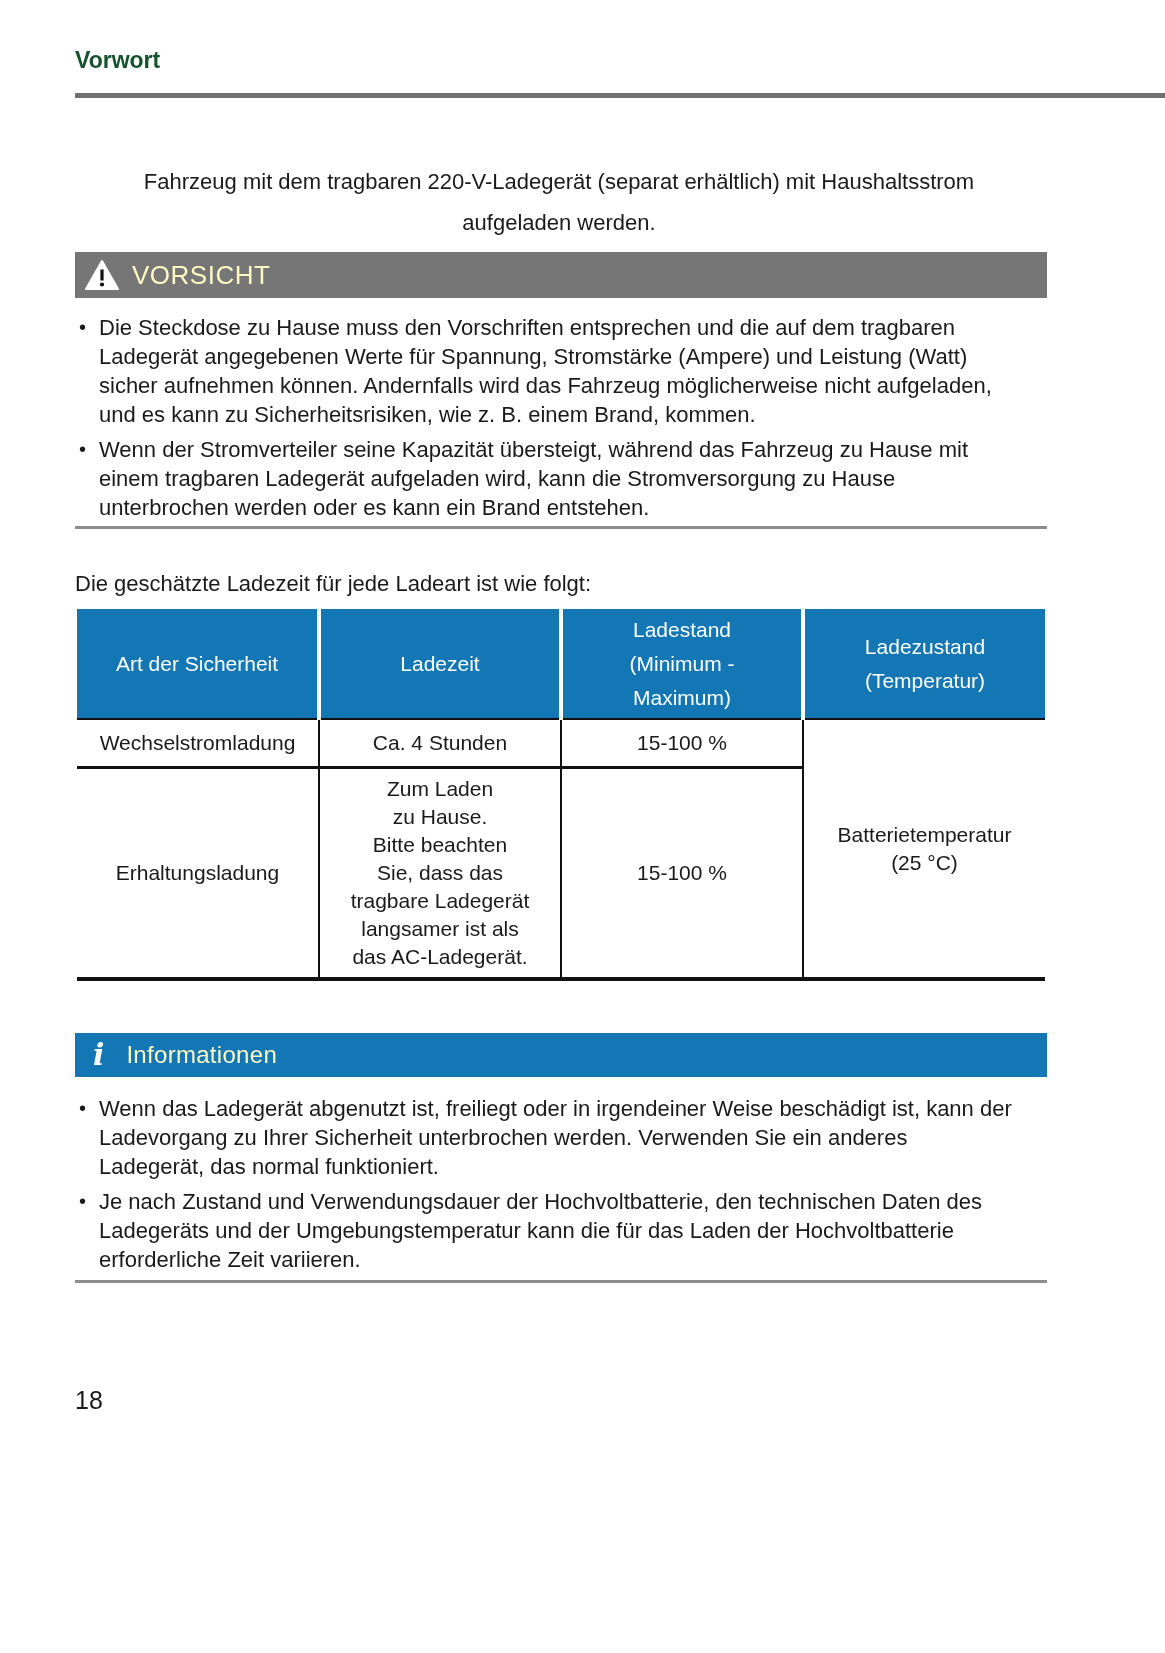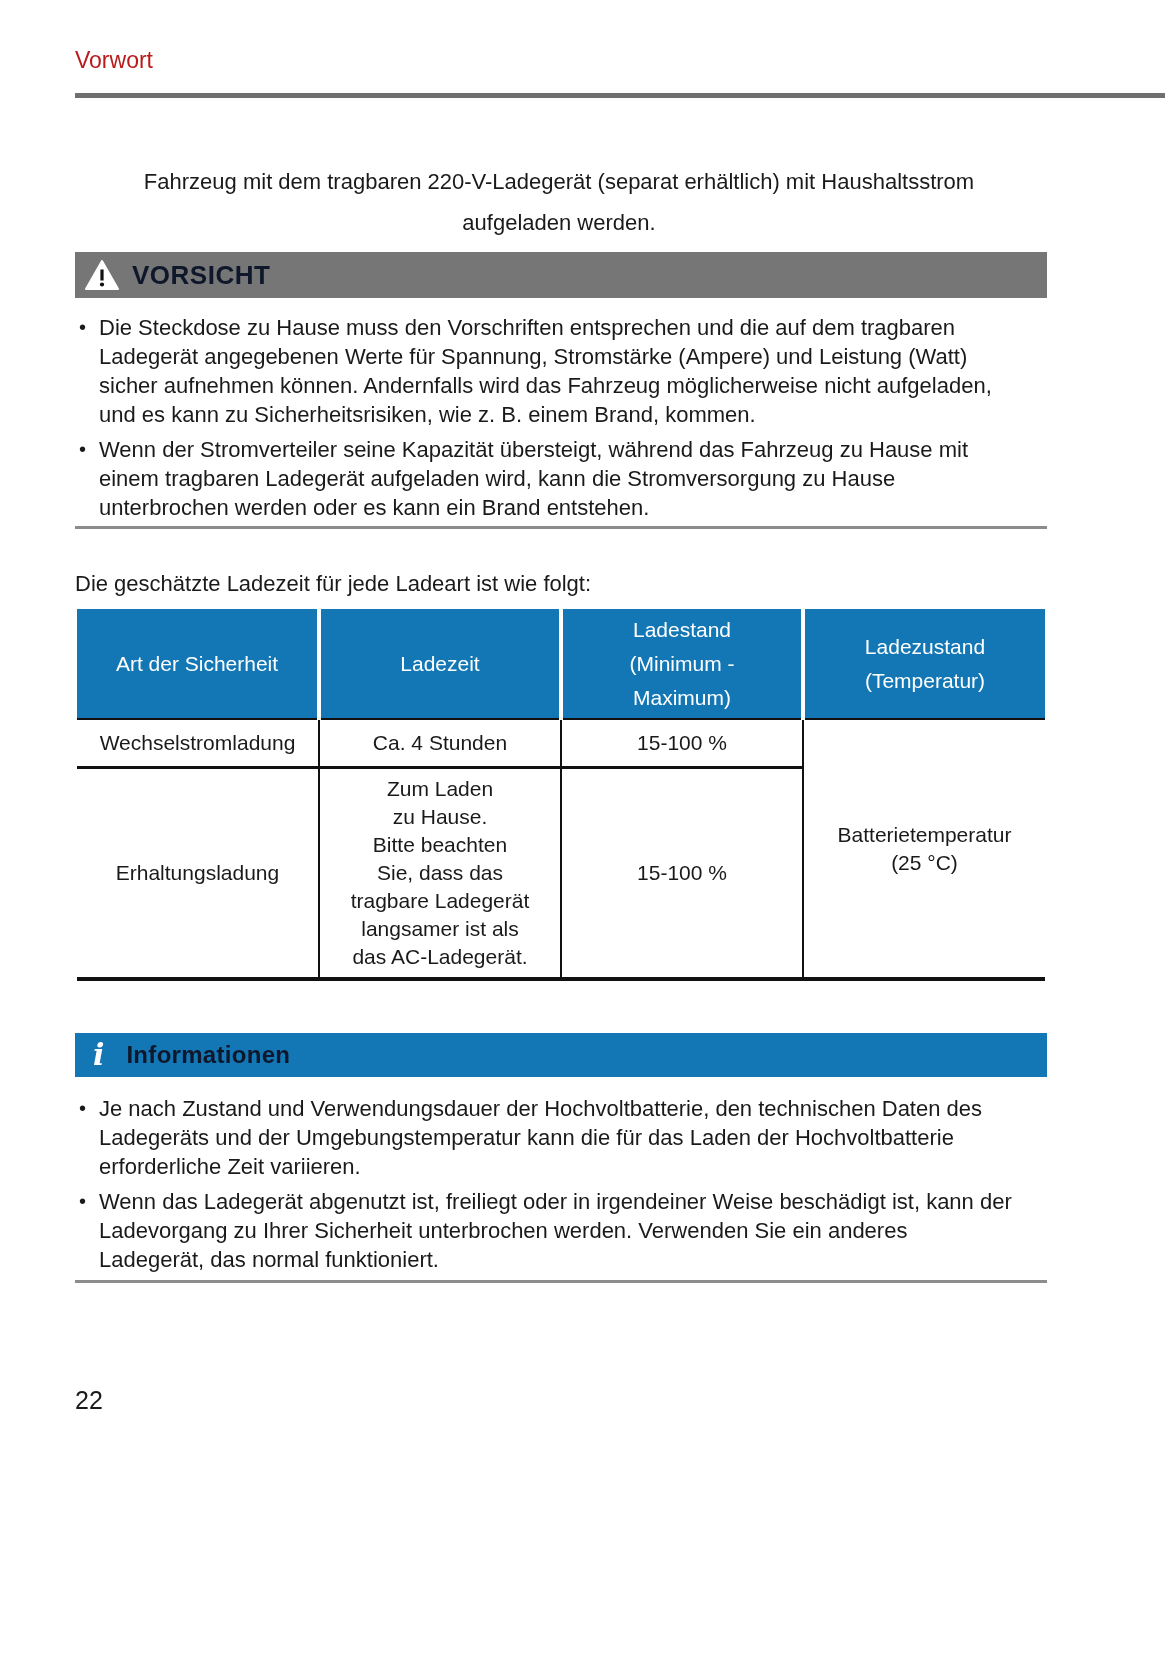--- a/index.html
+++ b/index.html
@@ -10,22 +10,22 @@
     background:#ffffff;
     font-family:"Liberation Sans", sans-serif;
     color:#1a1a1a;
     overflow:hidden;
   }
   
   .section-title{
     margin:46px 0 0 75px;
     font-size:23px;
     line-height:28px;
-    font-weight:400;
-    color:#b91c1c;
+    font-weight:700;
+    color:#14532d;
   }
   .rule-top{
     margin:19px 0 0 75px;
     width:1090px;
     height:5px;
     background:#6f6f6f;
   }
   
   .intro-para{
     margin:63px 0 0 99px;
@@ -40,22 +40,22 @@
     width:972px;
     height:46px;
     background:#767676;
     display:flex;
     align-items:center;
     box-sizing:border-box;
     padding-left:10px;
   }
   .warn-banner .tri{width:34px;height:31px;display:block;}
   .banner-label{
-    color:#0f172a;
-    font-weight:700;
+    color:#fef9c3;
+    font-weight:400;
     font-size:26px;
     letter-spacing:0.5px;
     margin-left:13px;
   }
   
   ul.bullets{
     list-style:none;
     margin:15px 0 0 75px;
     padding:0;
     width:940px;
@@ -200,21 +200,21 @@
       </tr>
     </tbody>
   </table>
 
   <div class="info-banner">
     <span class="info-i">i</span>
     <span class="banner-label">Informationen</span>
   </div>
 
   <ul class="bullets info">
+    <li>Wenn das Ladegerät abgenutzt ist, freiliegt oder in irgendeiner Weise beschädigt ist, kann der Ladevorgang zu Ihrer Sicherheit unterbrochen werden. Verwenden Sie ein anderes Ladegerät, das normal funktioniert.</li>
     <li>Je nach Zustand und Verwendungsdauer der Hochvoltbatterie, den technischen Daten des Ladegeräts und der Umgebungstemperatur kann die für das Laden der Hochvoltbatterie erforderliche Zeit variieren.</li>
-    <li>Wenn das Ladegerät abgenutzt ist, freiliegt oder in irgendeiner Weise beschädigt ist, kann der Ladevorgang zu Ihrer Sicherheit unterbrochen werden. Verwenden Sie ein anderes Ladegerät, das normal funktioniert.</li>
   </ul>
 
   <div class="rule-bottom"></div>
 
-  <div class="page-number">22</div>
+  <div class="page-number">18</div>
 
 </div>
 
 </body></html>

